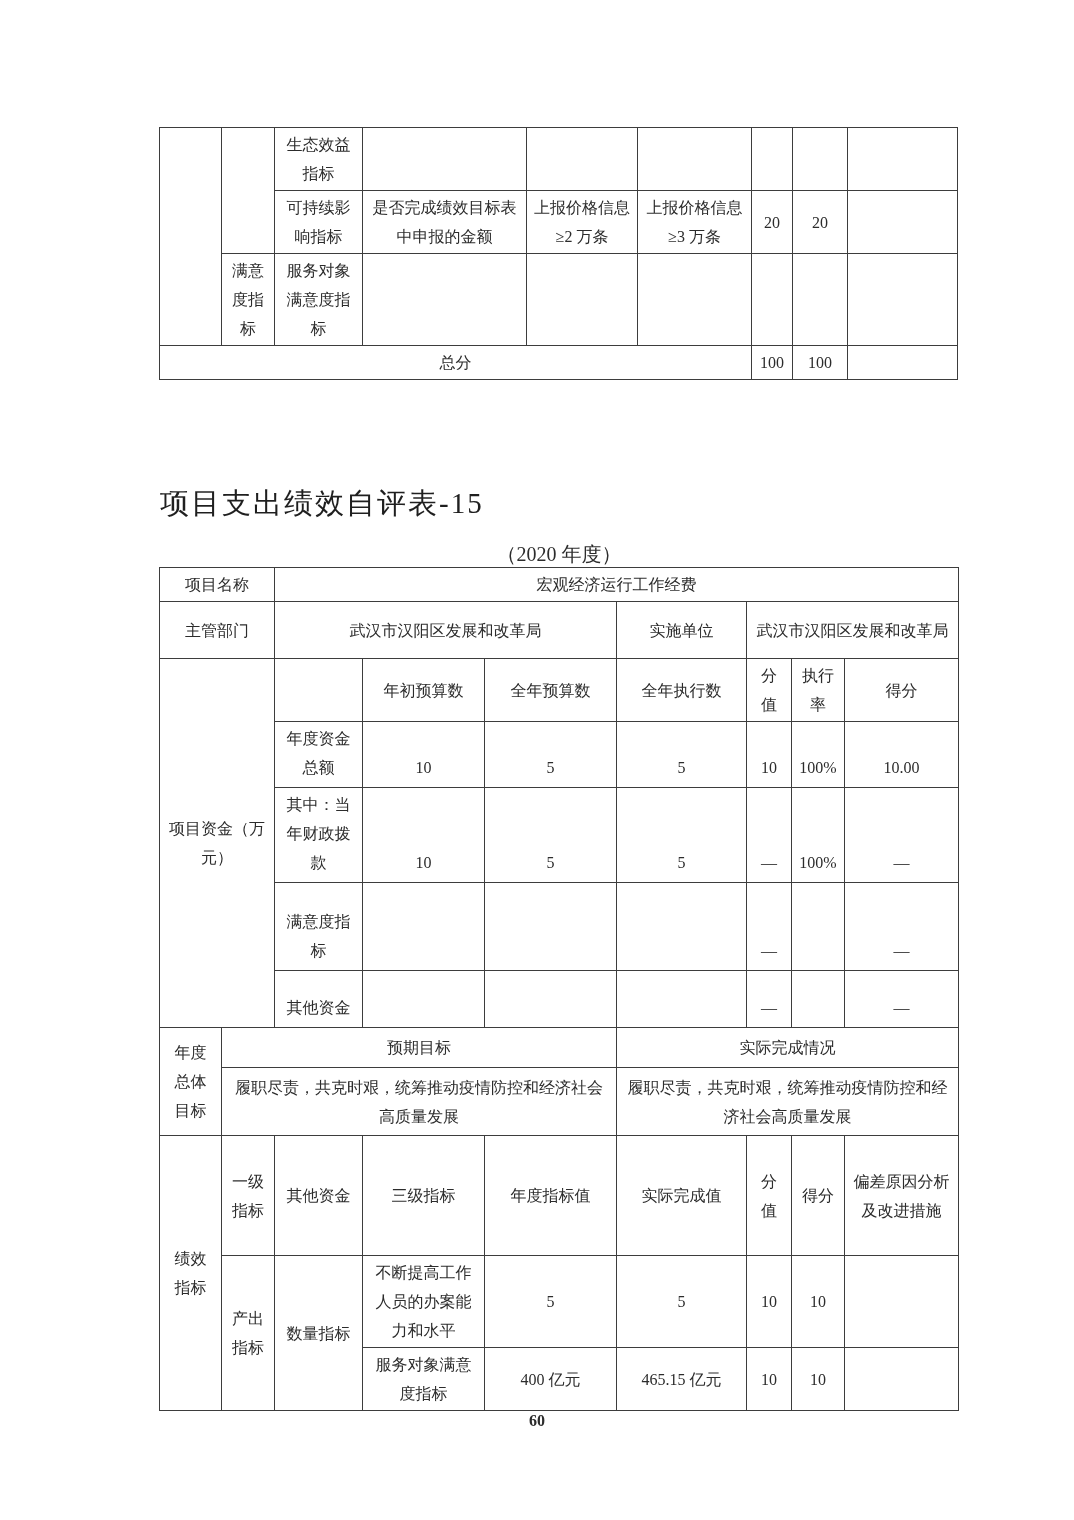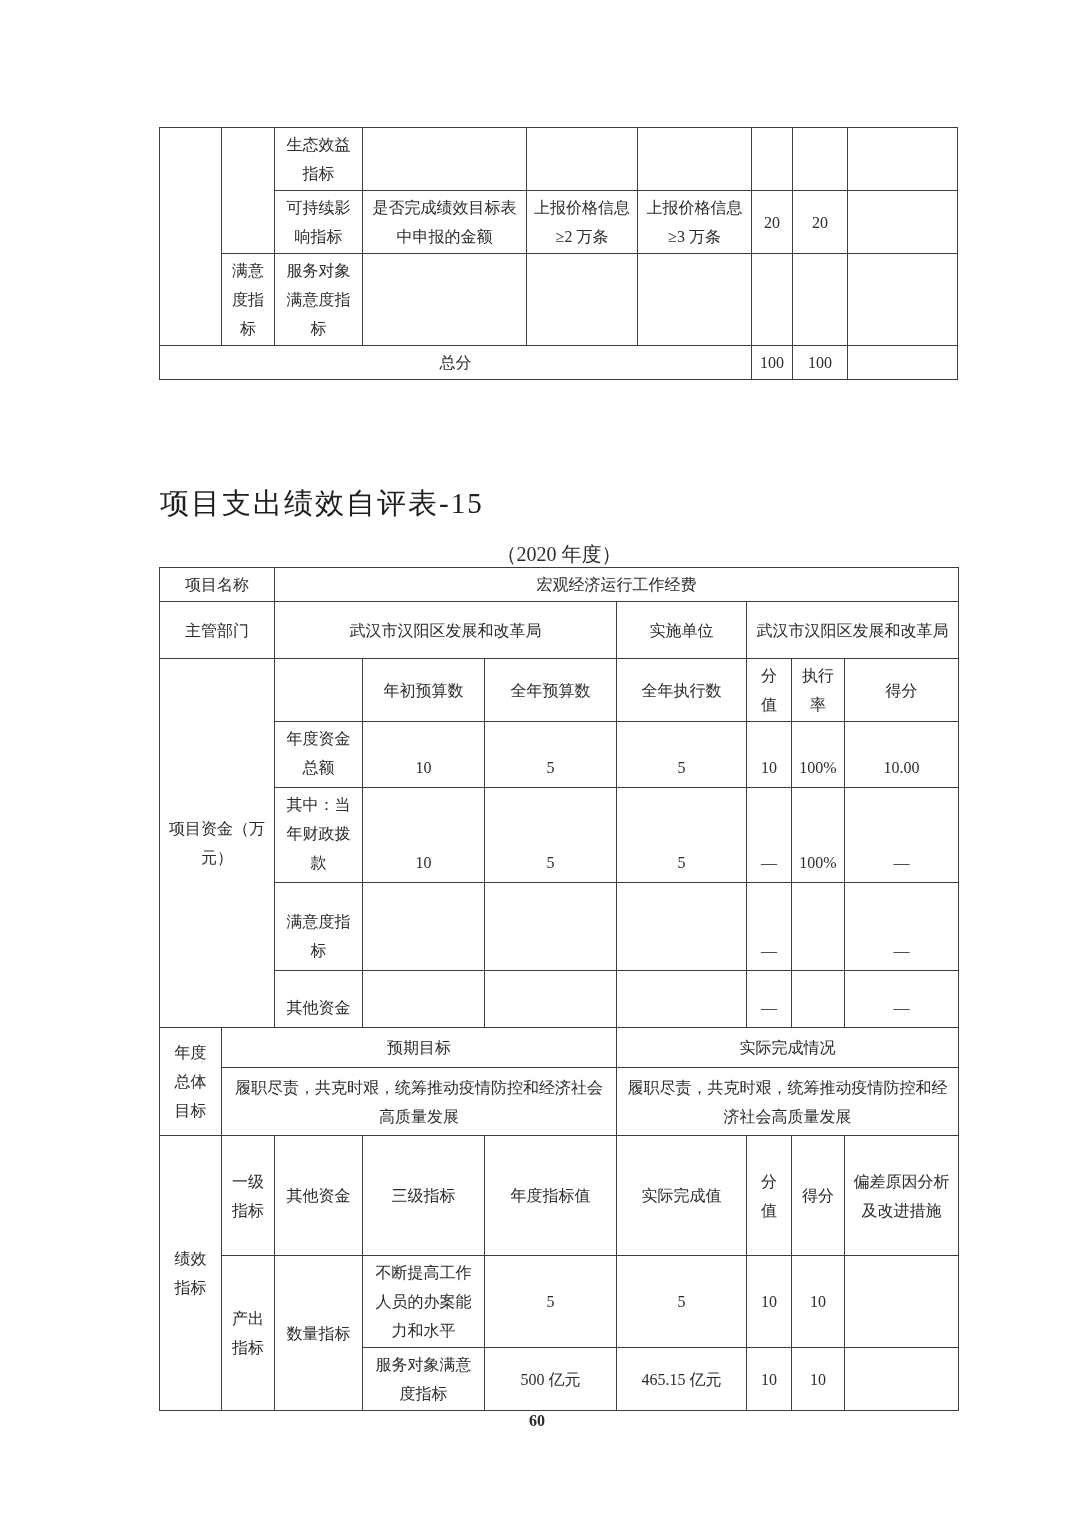--- a/index.html
+++ b/index.html
@@ -206,21 +206,21 @@
       <td rowspan="2">数量指标</td>
       <td>不断提高工作人员的办案能力和水平</td>
       <td>5</td>
       <td>5</td>
       <td>10</td>
       <td>10</td>
       <td></td>
     </tr>
     <tr class="h57">
       <td>服务对象满意度指标</td>
-      <td>500 亿元</td>
+      <td>400 亿元</td>
       <td>465.15 亿元</td>
       <td>10</td>
       <td>10</td>
       <td></td>
     </tr>
   </tbody>
     </table>
 
   <div class="pagenum">60</div>
 

